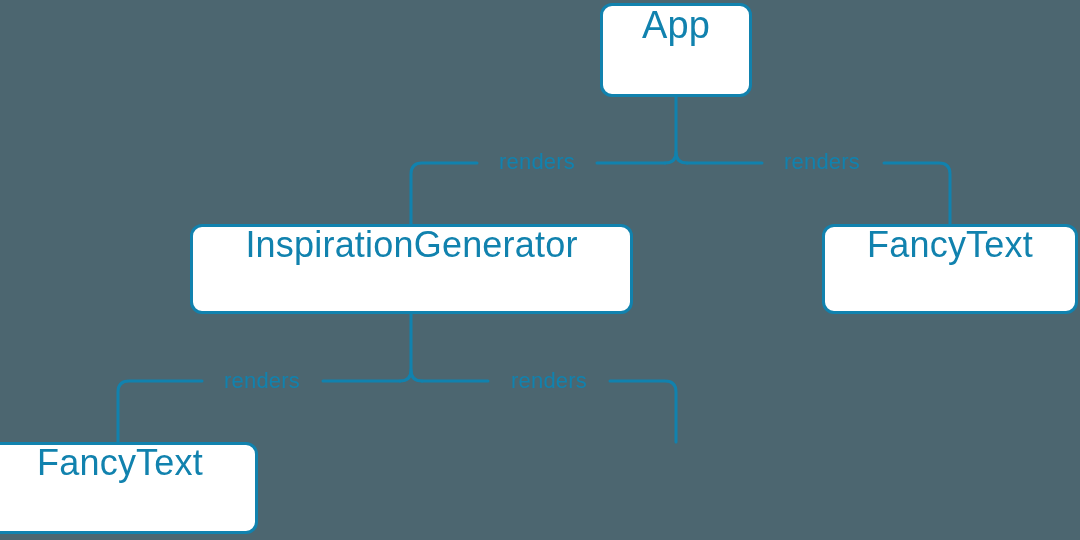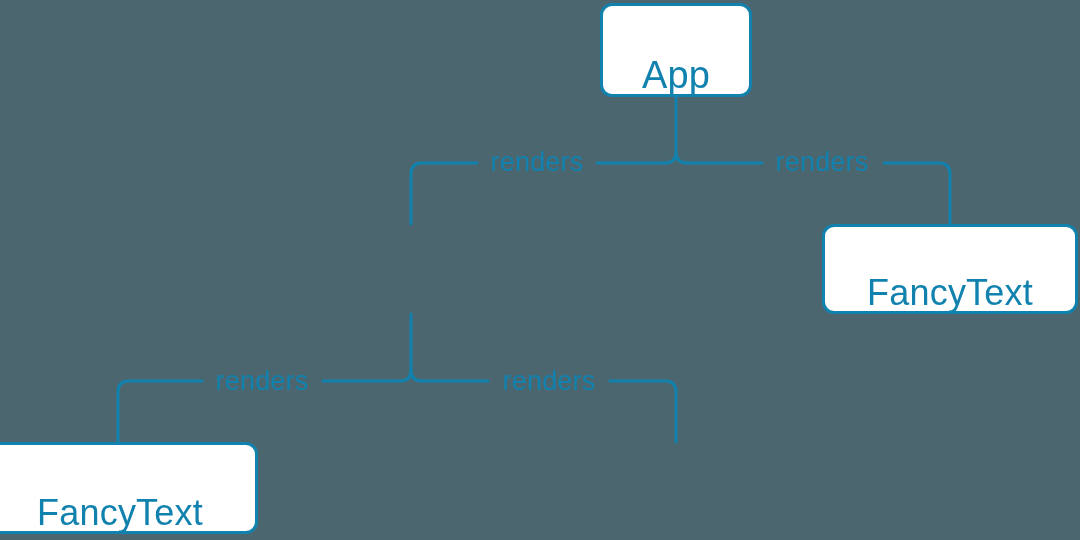--- a/index.html
+++ b/index.html
@@ -25,37 +25,37 @@
     width: 1080px;
     height: 540px;
   }
   .node {
     position: absolute;
     box-sizing: border-box;
     background: #ffffff;
     border: 3px solid #1182ae;
     border-radius: 12px;
     display: flex;
-    align-items: flex-end;
+    align-items: flex-start;
     justify-content: center;
     color: #1182ae;
     font-family: "Liberation Sans", sans-serif;
     font-weight: 400;
     letter-spacing: 0.2px;
     white-space: nowrap;
   }
   .node-label {
     color: #1182ae;
     line-height: 1;
   }
   .edge-label {
     position: absolute;
     color: #1182ae;
     font-family: "Liberation Sans", sans-serif;
-    font-size: 27px;
+    font-size: 22px;
     font-weight: 400;
     line-height: 1;
     white-space: nowrap;
     transform: translate(-50%, -50%);
     letter-spacing: 0.2px;
   }
 </style>
 </head>
 <body>
 
@@ -81,20 +81,23 @@
 
       <path d="M 422 381 L 488 381"></path>
       <path d="M 610 381 L 665 381 Q 676 381 676 392 L 676 442"></path>
     </g>
   </svg>
 
   <div class="node" style="left:600px; top:3px; width:152px; height:94px;">
     <span class="node-label" style="font-size:38px;">App</span>
   </div>
 
+  <div class="node" style="left:190px; top:224px; width:443px; height:90px;">
+    <span class="node-label" style="font-size:36px;">InspirationGenerator</span>
+  </div>
 
   <div class="node" style="left:822px; top:224px; width:256px; height:90px;">
     <span class="node-label" style="font-size:36px;">FancyText</span>
   </div>
 
   <div class="node" style="left:-18px; top:442px; width:276px; height:92px;">
     <span class="node-label" style="font-size:36px;">FancyText</span>
   </div>
 
 

